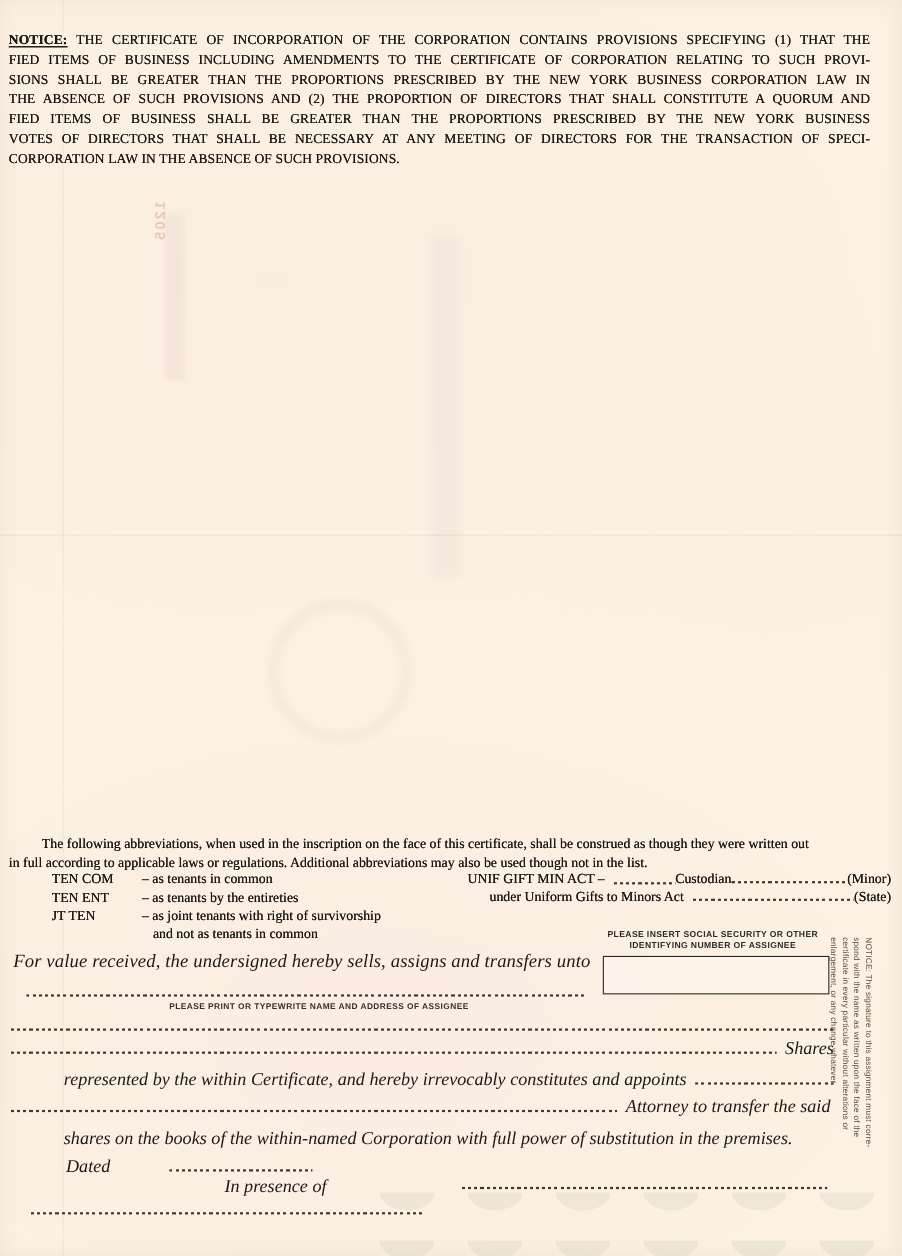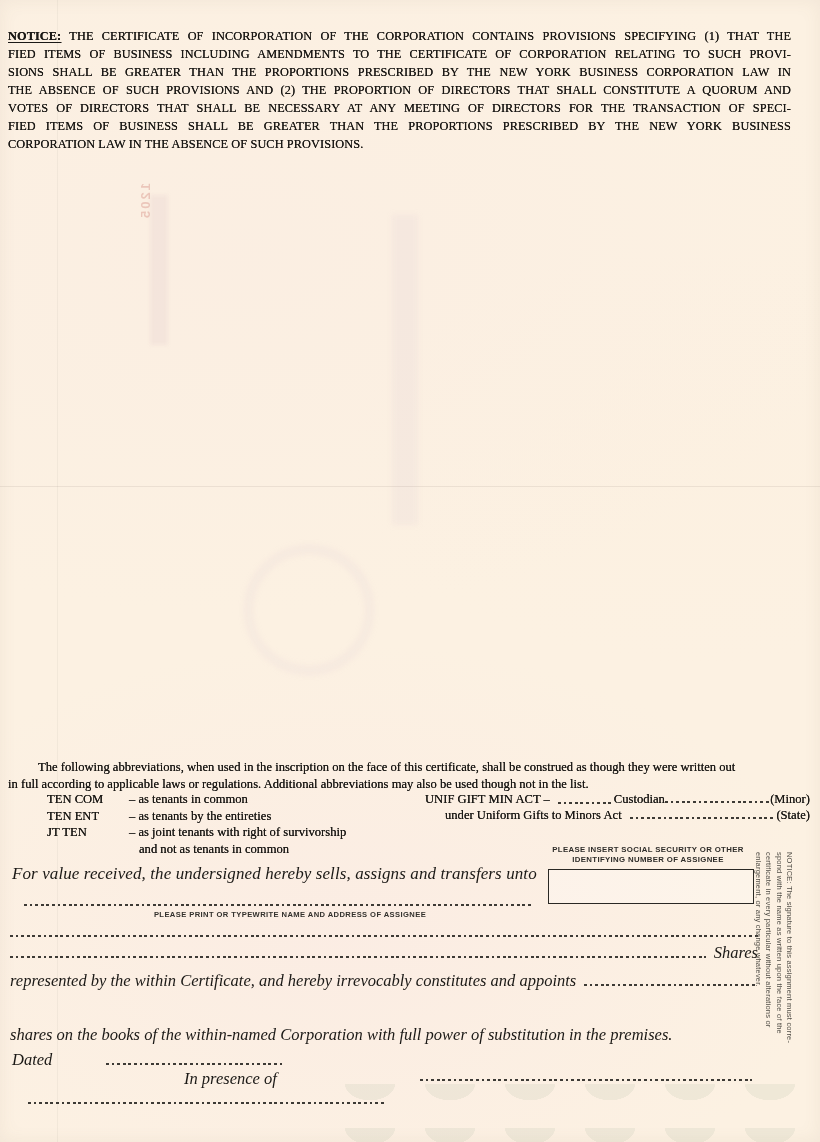--- a/index.html
+++ b/index.html
@@ -29,37 +29,37 @@
   .abbr-row4 .def{padding-left:10px;}
   .unif-row{position:absolute; display:flex; align-items:baseline; white-space:nowrap; font-size:12.6px; text-shadow:0 0 0.3px currentColor;}
   .unif-1{left:425px; top:792px; width:385px;}
   .unif-2{left:445px; top:808px; width:365px;align-items:flex-end;}
   
   .rule{position:absolute; height:2px; background:repeating-linear-gradient(90deg, var(--rule) 0 2.8px, transparent 2.8px 5.6px);}
   .dotfill{flex:1 1 auto; height:2px; align-self:flex-end; margin-bottom:4px; background:repeating-linear-gradient(90deg, var(--rule) 0 2.8px, transparent 2.8px 5.6px);}
   .dotseg{display:inline-block; height:2px; align-self:flex-end; margin-bottom:3px; background:repeating-linear-gradient(90deg, var(--rule) 0 2.8px, transparent 2.8px 5.6px);}
   
   .script{font-style:italic; font-size:17px; line-height:1.15; letter-spacing:0.1px;}
-  .script-sm{font-style:italic; font-size:16.5px; line-height:1.15;}
+  .script-sm{font-style:italic; font-size:16.5px; line-height:1.15;margin-left:48px;}
   .for-value{position:absolute; left:12px; top:864px; white-space:nowrap;}
   .ssn-head{position:absolute; left:540px; top:845px; width:216px; text-align:center; font-family:"Liberation Sans",sans-serif; font-size:7.8px; font-weight:bold; line-height:10px; letter-spacing:0.35px; color:#2e2c29;}
   .ssn-box{position:absolute; left:548px; top:869px; width:204px; height:33px; border:1.6px solid #2a2824; background:rgba(255,255,255,0.25);}
   .assignee-hint{position:absolute; left:140px; top:910px; width:300px; text-align:center; font-family:"Liberation Sans",sans-serif; font-size:7.6px; font-weight:bold; letter-spacing:0.4px; color:#33312d;}
   .flexrow{position:absolute; display:flex; align-items:flex-end; white-space:nowrap;}
   .flexrow .txt{line-height:1.1;}
   .shares-row{left:10px; top:944px; width:748px;}
   .shares-row .txt{margin-left:8px;}
   .represented-row{left:10px; top:972px; width:748px;}
   .represented-row .dotfill{margin-left:8px;}
   .attorney-row{left:10px; top:997px; width:745px;}
   .attorney-row .txt{margin-left:8px;}
   .books-line{position:absolute; left:10px; top:1026px; white-space:nowrap;}
   .dated-row{left:12px; top:1051px; width:272px;gap:44px;}
   .dated-row .dotfill{margin-left:10px;}
-  .presence-label{position:absolute; left:184px; top:1070px;}
+  .presence-label{position:absolute; left:156px; top:1070px;}
   
   .side-notice{position:absolute; left:752px; top:852px; height:240px; writing-mode:vertical-rl;
     font-family:"Liberation Sans",sans-serif; font-size:7.5px; line-height:10.6px; letter-spacing:0.2px; color:var(--smallprint);}
   
   .ghost-serial{position:absolute; left:138px; top:183px; writing-mode:vertical-rl; transform:scaleX(-1);
     font-family:"Liberation Sans",sans-serif; font-weight:bold; font-size:13px; letter-spacing:2px;
     color:var(--ghost_red); opacity:0.26; filter:blur(0.6px);}
   .ghost-band-1{position:absolute; left:150px; top:195px; width:18px; height:150px; background:rgba(190,150,170,0.10); filter:blur(2px);}
   .ghost-band-2{position:absolute; left:392px; top:215px; width:26px; height:310px; background:rgba(185,165,200,0.09); filter:blur(3px);}
   .ghost-seal{position:absolute; left:244px; top:545px; width:112px; height:112px; border-radius:50%; border:9px solid rgba(190,170,200,0.09); filter:blur(3px);}
@@ -80,22 +80,22 @@
   <div class="ghost-seal"></div>
   <div class="ghost-scallops"></div>
   <div class="crease-h"></div>
   <div class="crease-v"></div>
 
   <div class="legal">
     <div class="jline"><span class="lead">NOTICE:</span> <span>THE CERTIFICATE OF INCORPORATION OF THE CORPORATION CONTAINS PROVISIONS SPECIFYING (1) THAT THE</span></div>
     <div class="jline">FIED ITEMS OF BUSINESS INCLUDING AMENDMENTS TO THE CERTIFICATE OF CORPORATION RELATING TO SUCH PROVI-</div>
     <div class="jline">SIONS SHALL BE GREATER THAN THE PROPORTIONS PRESCRIBED BY THE NEW YORK BUSINESS CORPORATION LAW IN</div>
     <div class="jline">THE ABSENCE OF SUCH PROVISIONS AND (2) THE PROPORTION OF DIRECTORS THAT SHALL CONSTITUTE A QUORUM AND</div>
+    <div class="jline">FIED ITEMS OF BUSINESS SHALL BE GREATER THAN THE PROPORTIONS PRESCRIBED BY THE NEW YORK BUSINESS</div>
     <div class="jline">VOTES OF DIRECTORS THAT SHALL BE NECESSARY AT ANY MEETING OF DIRECTORS FOR THE TRANSACTION OF SPECI-</div>
-    <div class="jline">FIED ITEMS OF BUSINESS SHALL BE GREATER THAN THE PROPORTIONS PRESCRIBED BY THE NEW YORK BUSINESS</div>
     <div class="jline last">CORPORATION LAW IN THE ABSENCE OF SUCH PROVISIONS.</div>
   </div>
 
   <div class="abbr-intro">
     <div class="indent">The following abbreviations, when used in the inscription on the face of this certificate, shall be construed as though they were written out</div>
     <div>in full according to applicable laws or regulations. Additional abbreviations may also be used though not in the list.</div>
   </div>
 
   <div class="abbr-table">
     <div><span class="term">TEN COM</span><span class="def">– as tenants in common</span></div>
@@ -133,20 +133,24 @@
   <div class="flexrow shares-row">
     <span class="dotfill"></span>
     <span class="txt script-sm">Shares</span>
   </div>
 
   <div class="flexrow represented-row">
     <span class="txt script-sm">represented by the within Certificate, and hereby irrevocably constitutes and appoints</span>
     <span class="dotfill"></span>
   </div>
 
+  <div class="flexrow attorney-row">
+    <span class="dotfill"></span>
+    <span class="txt script-sm">Attorney to transfer the said</span>
+  </div>
 
   <div class="books-line script-sm">shares on the books of the within-named Corporation with full power of substitution in the premises.</div>
 
   <div class="flexrow dated-row">
     <span class="txt script-sm">Dated</span>
     <span class="dotfill"></span>
   </div>
 
   <div class="presence-label script-sm">In presence of</div>
 

